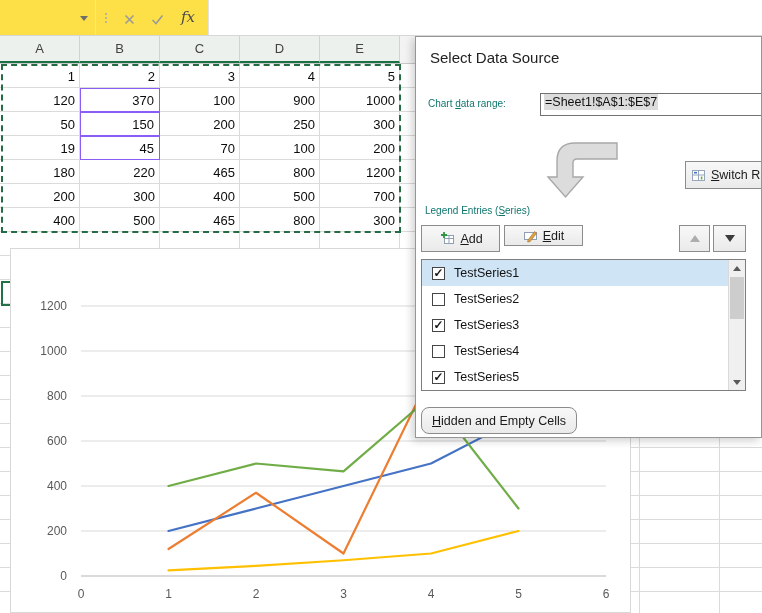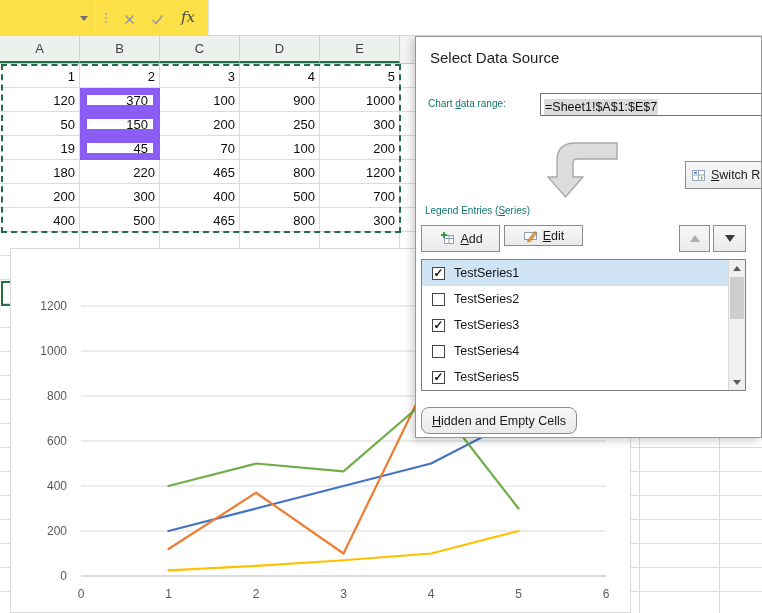--- a/index.html
+++ b/index.html
@@ -15,34 +15,34 @@
 #fx-label{position:absolute;left:181px;top:8px;font-family:"DejaVu Serif",serif;font-style:italic;font-size:15px;color:#4a4a4a;}
 #formula-input{position:absolute;left:208px;top:0;width:554px;height:35px;background:#fff;border-left:1px solid #e2e2e2;font-size:13px;padding:9px 6px;color:#111;}
 
 
 #grid-bg{position:absolute;left:0;top:64px;right:0;bottom:0;z-index:0;background-image:repeating-linear-gradient(to right,transparent 0 79px,#DBDBDB 79px 80px),repeating-linear-gradient(to bottom,transparent 0 23px,#DBDBDB 23px 24px);}
 #col-headers{position:absolute;left:0;top:36px;width:762px;height:28px;background:#F3F3F3;border-bottom:1px solid #C9C9C9;display:flex;z-index:1;}
 .col-h{width:80px;height:27px;display:flex;align-items:center;justify-content:center;font-size:13px;color:#424242;border-right:1px solid #D2D2D2;}
 .col-h.sel{background:#EDF1EE;border-bottom:2px solid #1E7145;}
 #cells{position:absolute;left:0;top:64px;width:400px;height:168px;display:grid;grid-template-columns:repeat(5,80px);grid-template-rows:repeat(7,24px);z-index:1;}
 .cell{display:flex;align-items:center;justify-content:flex-end;padding-right:5px;font-size:13px;color:#0c0c0c;}
-.cell.boxed{border:7px solid #8b5cf6;}
+.cell.boxed{border:1px solid #8b5cf6;}
 #selection{position:absolute;left:1px;top:64px;width:400px;height:169px;border:2px dashed #256B43;z-index:2;pointer-events:none;}
 #active-cell{position:absolute;left:1px;top:281px;width:79px;height:25px;border:2px solid #217346;z-index:1;}
 
 
 #chart{position:absolute;left:10px;top:248px;width:621px;height:365px;background:#fff;border:1px solid #D8D8D8;z-index:3;}
 #chart-svg text{font-family:"Liberation Sans",sans-serif;}
 
 
 #dialog{position:absolute;left:415px;top:36px;width:347px;height:402px;background:#fff;border:1px solid #969696;box-shadow:-3px 3px 8px rgba(0,0,0,.18);z-index:5;overflow:hidden;}
 #dlg-title{position:absolute;left:14px;top:12px;font-size:15px;color:#212121;}
 .dlg-label{font-size:10px;color:#0f766e;}
 #range-label{position:absolute;left:12px;top:61px;}
-#range-input{position:absolute;left:124px;top:56px;width:223px;height:23px;border:1px solid #717171;background:#fff;display:flex;align-items:flex-end;padding:0 3px;font-size:12.5px;color:#111;}
+#range-input{position:absolute;left:124px;top:56px;width:223px;height:23px;border:1px solid #717171;background:#fff;display:flex;align-items:flex-start;padding:0 3px;font-size:12.5px;color:#111;}
 #range-input .sel-text{background:#DCDCDC;padding:1px 1px;white-space:nowrap;}
 #bent-arrow{position:absolute;left:128px;top:100px;}
 .btn{border:1px solid #8C8C8C;background:linear-gradient(#F8F8F8,#EAEAEA);display:flex;align-items:center;justify-content:center;gap:5px;font-size:12.5px;color:#1a1a1a;padding:0 6px;font-family:"Liberation Sans",sans-serif;}
 #switch-btn{position:absolute;left:269px;top:124px;height:28px;width:120px;justify-content:flex-start;padding:0 5px;}
 #legend-label{position:absolute;left:9px;top:168px;}
 #add-btn{position:absolute;left:5px;top:188px;width:79px;height:27px;padding-left:8px;}
 #edit-btn{position:absolute;left:88px;top:188px;width:79px;height:21px;}
 #remove-btn{position:absolute;left:171px;top:188px;width:88px;height:27px;}
 #up-btn{position:absolute;left:263px;top:188px;width:31px;height:27px;}
 #down-btn{position:absolute;left:297px;top:188px;width:33px;height:27px;}

